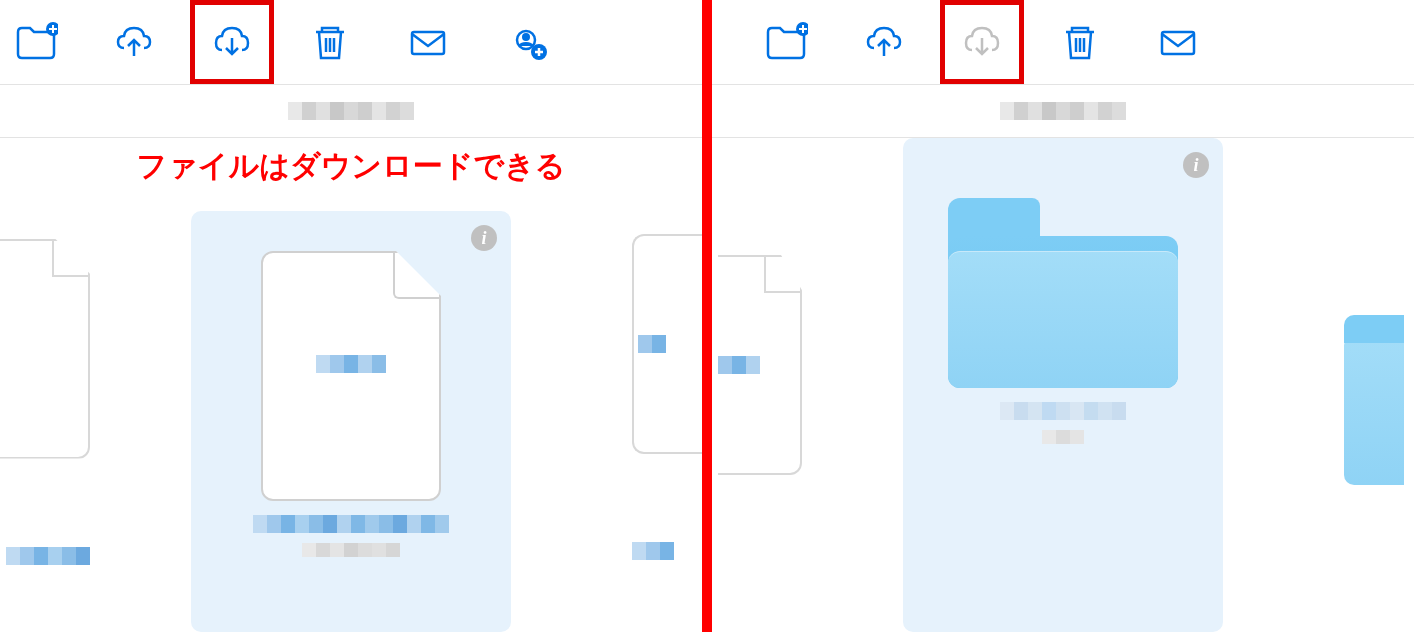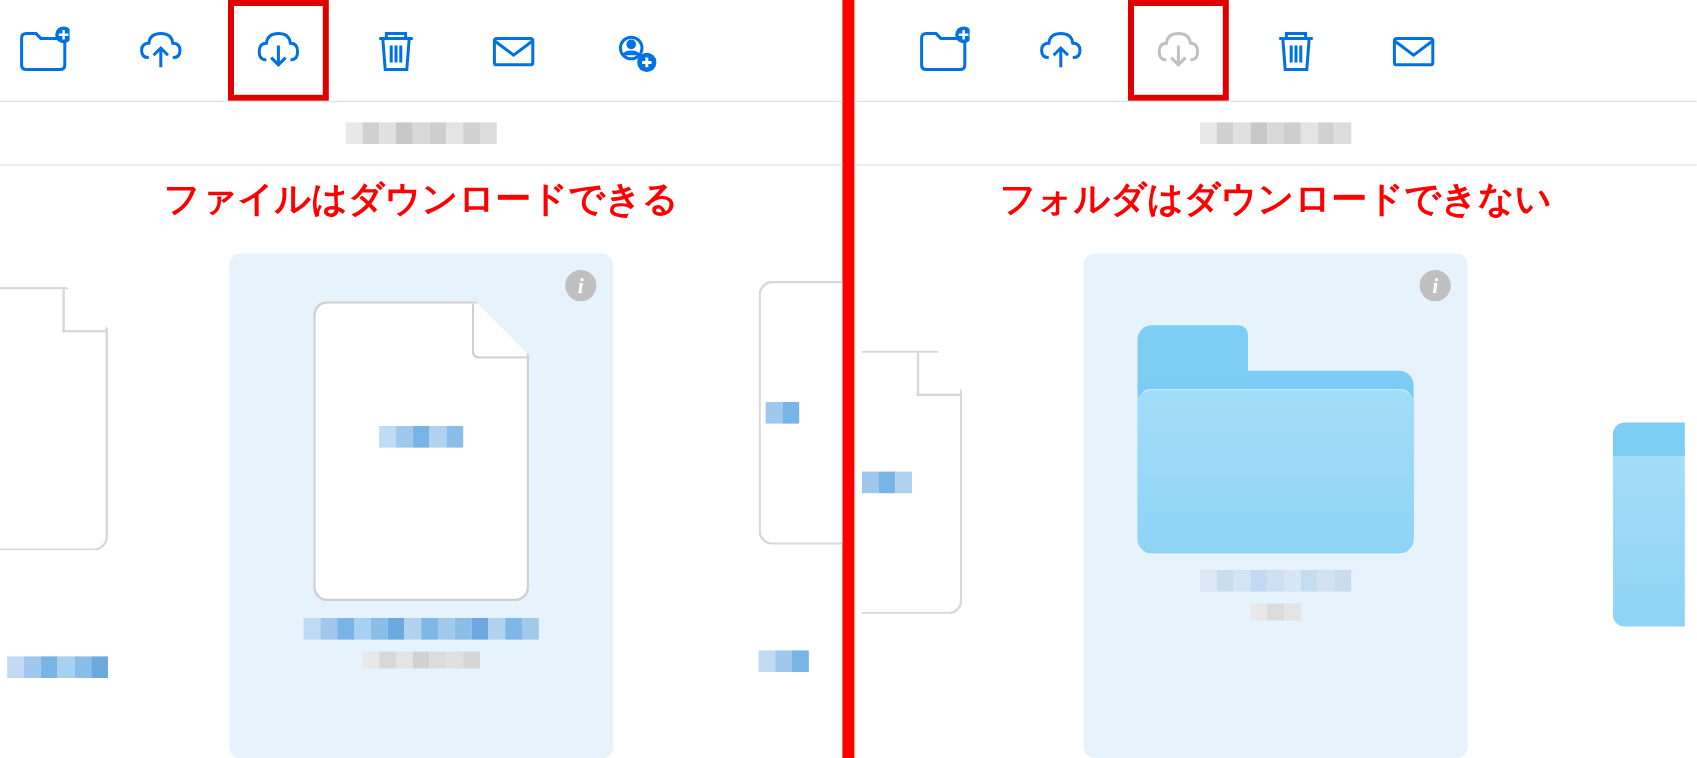--- a/index.html
+++ b/index.html
@@ -451,21 +451,20 @@
         <div class="px" style="background:#d0d0d0;"></div>
         <div class="px" style="background:#e0e0e0;"></div>
         <div class="px" style="background:#c8c8c8;"></div>
         <div class="px" style="background:#d8d8d8;"></div>
         <div class="px" style="background:#cecece;"></div>
         <div class="px" style="background:#e4e4e4;"></div>
         <div class="px" style="background:#d2d2d2;"></div>
         <div class="px" style="background:#dcdcdc;"></div>
       </div>
     </div>
-    <div class="annotation">フォルダはダウンロードできない</div>
     <div class="content-area">
       <div class="partial-left" style="width:90px;">
         <div class="partial-file" style="margin-top:-40px;width:84px;position:relative;">
           <div class="partial-file-fold"></div>
           <div style="position:absolute;top:46%;left:0;display:flex;">
             <div class="px" style="background:#9fc8ec;"></div>
             <div class="px" style="background:#78b4e5;"></div>
             <div class="px" style="background:#b0d2ef;"></div>
           </div>
         </div>

